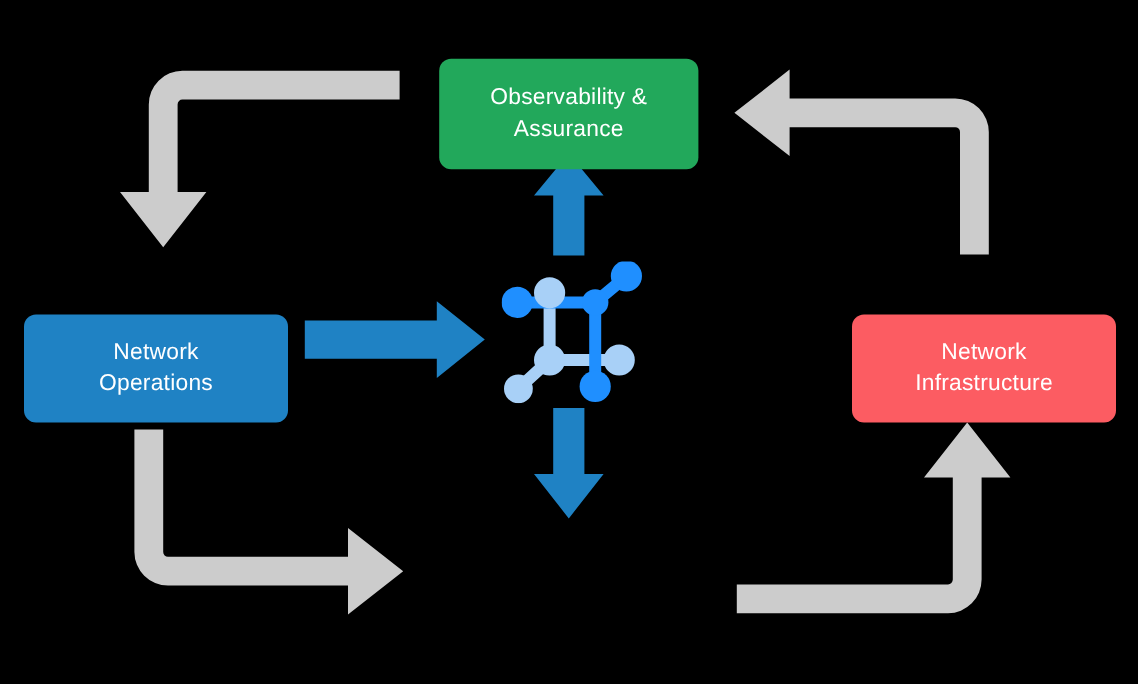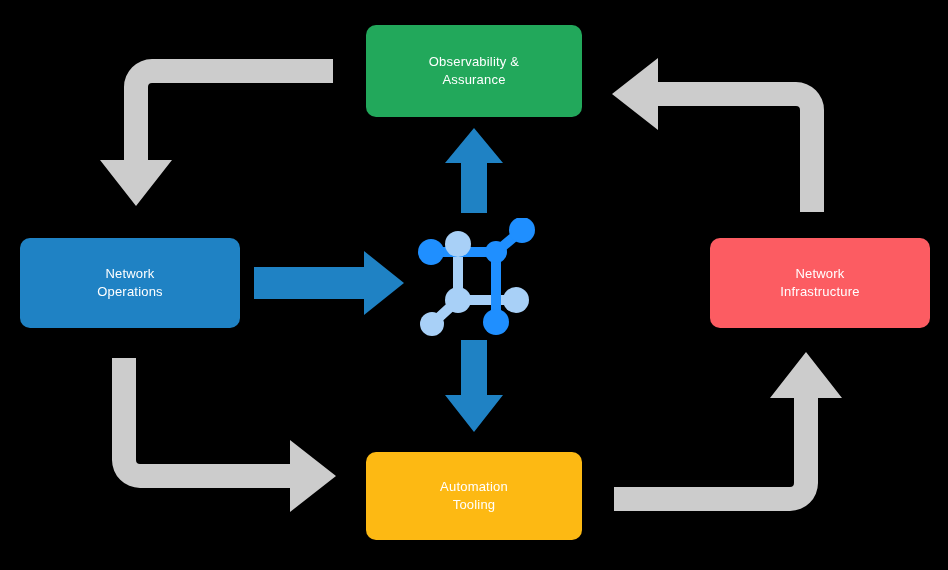--- a/index.html
+++ b/index.html
@@ -20,27 +20,28 @@
     background: #000000;
   }
   .node-box {
     position: absolute;
     display: flex;
     align-items: center;
     justify-content: center;
     text-align: center;
     border-radius: 10px;
     color: #ffffff;
-    font-size: 13px;
+    font-size: 19px;
     line-height: 1.35;
     font-family: "Liberation Sans", sans-serif;
     letter-spacing: 0.2px;
     box-sizing: border-box;
     padding: 4px 10px;
     white-space: pre-line;
+    margin-top: 24px;
   }
   #box-observability {
     left: 366px; top: 25px; width: 216px; height: 92px;
     background: #22a85b;
   }
   #box-operations {
     left: 20px; top: 238px; width: 220px; height: 90px;
     background: #1f82c4;
   }
   #box-infrastructure {
@@ -186,16 +187,14 @@
 
   <div class="node-box" id="box-observability">Observability &amp;
 Assurance</div>
 
   <div class="node-box" id="box-operations">Network
 Operations</div>
 
   <div class="node-box" id="box-infrastructure">Network
 Infrastructure</div>
 
-  <div class="node-box" id="box-automation">Automation
-Tooling</div>
 
 </div>
 
 </body></html>

